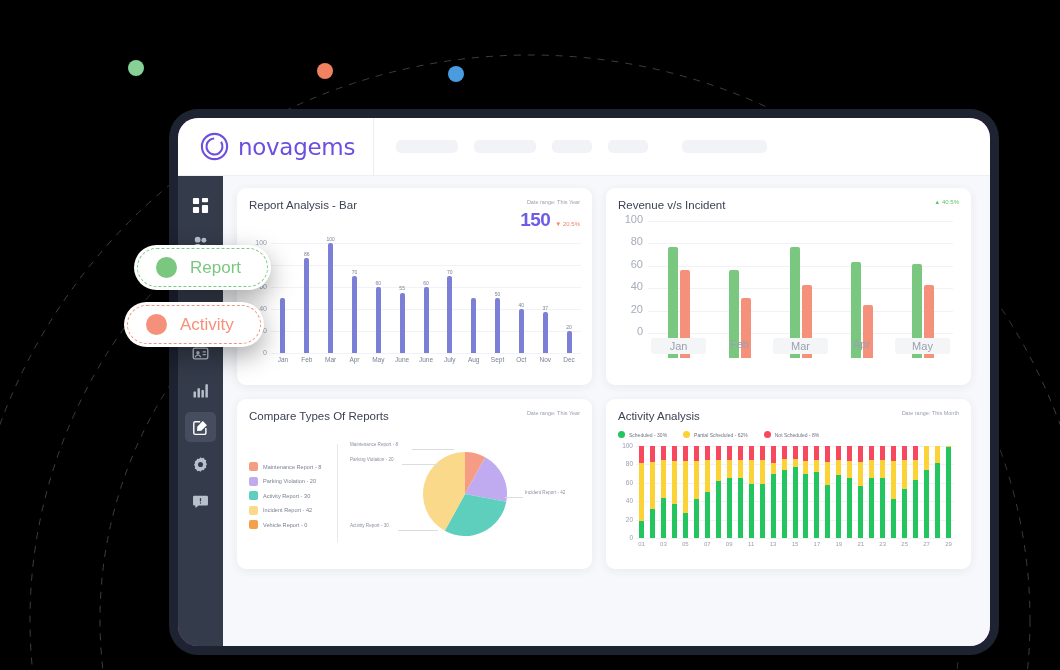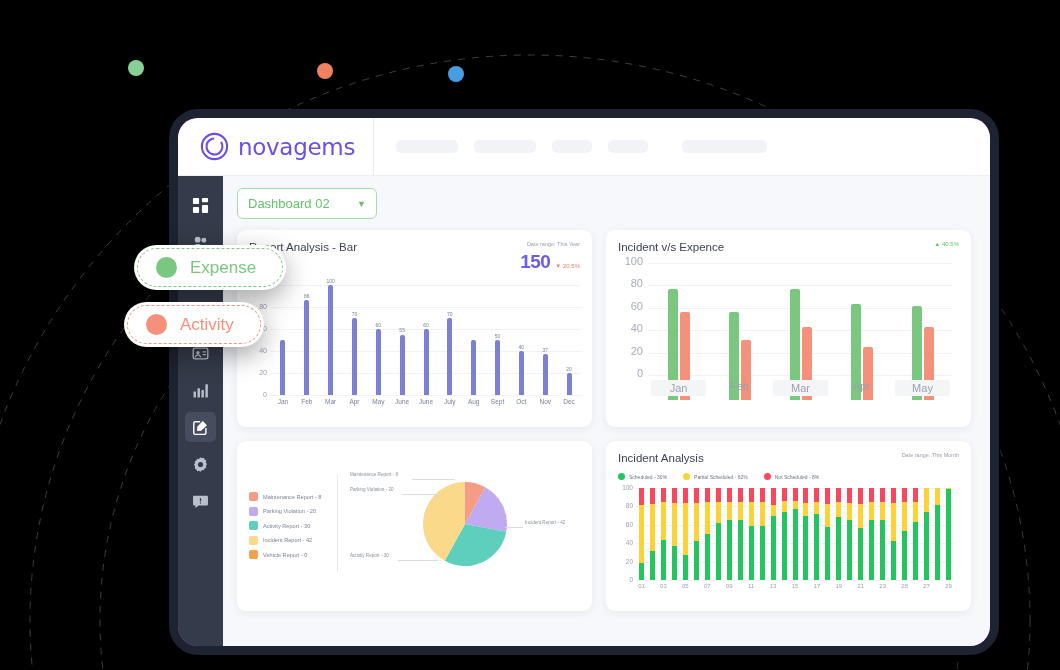--- a/index.html
+++ b/index.html
@@ -255,24 +255,20 @@
         <svg viewBox="0 0 18 18" fill="currentColor">
           <path d="M2.4 3h13.2a1.3 1.3 0 011.3 1.3v7.6a1.3 1.3 0 01-1.3 1.3H7.1L3.6 16v-2.8H2.4a1.3 1.3 0 01-1.3-1.3V4.3A1.3 1.3 0 012.4 3z"></path>
           <rect x="8.3" y="5.4" width="1.4" height="3.6" rx=".7" fill="#343b4a"></rect>
           <rect x="8.3" y="9.8" width="1.4" height="1.5" rx=".7" fill="#343b4a"></rect>
         </svg>
       </div>
     </div>
 
     <div id="main">
 
-      <div id="dash-select">
-        <span id="dash-select-label">Dashboard 02</span>
-        <span id="dash-caret">▼</span>
-      </div>
 
       <div id="grid">
 
         <div class="card">
           <div class="row-top">
             <div class="card-title">Report Analysis - Bar</div>
             <div style="text-align:right">
               <div class="card-sub">Date range: This Year</div>
               <div style="display:flex;align-items:baseline;gap:5px;justify-content:flex-end;margin-top:4px">
                 <span id="bar-big-val">150</span>
@@ -331,21 +327,21 @@
               <div class="bar-val" style="left:265.7307692307692px;width:17px;bottom:42.2px">37</div>
               <div class="xlab" style="left:262.3076923076923px;width:23.846153846153847px;top:113px">Nov</div>
               <div class="bar-col" style="left:295.5769230769231px;width:5px;height:22px;background:#7b7fd6;border-radius:2px 2px 0 0"></div>
               <div class="bar-val" style="left:289.5769230769231px;width:17px;bottom:23.5px">20</div>
               <div class="xlab" style="left:286.1538461538462px;width:23.846153846153847px;top:113px">Dec</div>
             </div>
         </div>
 
         <div class="card">
           <div class="row-top">
-            <div class="card-title">Incident v/s Expence</div>
+            <div class="card-title">Revenue v/s Incident</div>
             <div id="rev-delta">
               <span>▲</span>
               <span>40.5%</span>
             </div>
           </div>
           <div class="plot" id="plot-rev" style="height:137px;margin:10px 0 0 30px;">
               <div class="gridline" style="top:112px;width:305px"></div>
               <div class="rev-ylab" style="top:104px;left:-27px">0</div>
               <div class="gridline" style="top:89.6px;width:305px"></div>
               <div class="rev-ylab" style="top:81.6px;left:-27px">20</div>
@@ -369,20 +365,24 @@
               <div class="bar-col" style="left:202.5px;width:10px;height:96.32px;background:#7ac77f;border-radius:2px 2px 0 0"></div>
               <div class="bar-col" style="left:214.5px;width:10px;height:52.64px;background:#f5917a;border-radius:2px 2px 0 0"></div>
               <div class="rev-xplain" style="left:186px;width:55px;top:117px">Apr</div>
               <div class="bar-col" style="left:263.5px;width:10px;height:94.08px;background:#7ac77f;border-radius:2px 2px 0 0"></div>
               <div class="bar-col" style="left:275.5px;width:10px;height:72.8px;background:#f5917a;border-radius:2px 2px 0 0"></div>
               <div class="rev-xchip" style="left:247px;width:55px;top:117px">May</div>
             </div>
         </div>
 
         <div class="card">
+          <div class="row-top">
+            <div class="card-title">Compare Types Of Reports</div>
+            <div class="card-sub">Date range: This Year</div>
+          </div>
           <div style="display:flex;margin-top:16px;height:118px">
             <div id="pie-legend" style="width:100px;padding-top:24px">
                 <div class="pie-legend-row" style="">
                   <div class="pie-swatch" style="background:#f79c84"></div>
                   <div class="pie-legend-text" style="">Maintenance Report - 8</div>
                 </div>
                 <div class="pie-legend-row" style="">
                   <div class="pie-swatch" style="background:#c0aaf0"></div>
                   <div class="pie-legend-text" style="">Parking Violation - 20</div>
                 </div>
@@ -404,21 +404,21 @@
                   <path d="M115,56 L115,14 A42,42 0 0 1 135.23365431227205,19.195119438157732 Z" fill="#f79c84"></path>
                   <path d="M115,56 L135.23365431227205,19.195119438157732 A42,42 0 0 1 156.25606453060493,63.870015212600435 Z" fill="#c0aaf0"></path>
                   <path d="M115,56 L156.25606453060493,63.870015212600435 A42,42 0 0 1 94.76634568772796,92.80488056184228 Z" fill="#5ecfbc"></path>
                   <path d="M115,56 L94.76634568772796,92.80488056184228 A42,42 0 0 1 114.99999999999999,14 Z" fill="#fbd98a"></path>
                 </svg><div class="pie-callout" style="left:0px;top:4px">Maintenance Report - 8</div><div class="leader" style="left:62px;top:11px;width:42px"></div><div class="pie-callout" style="left:0px;top:19px">Parking Violation - 20</div><div class="leader" style="left:52px;top:26px;width:38px"></div><div class="pie-callout" style="left:0px;top:85px">Activity Report - 30</div><div class="leader" style="left:48px;top:92px;width:40px"></div><div class="pie-callout" style="left:175px;top:52px">Incident Report - 42</div><div class="leader" style="left:155px;top:59px;width:18px"></div></div>
           </div>
         </div>
 
         <div class="card">
           <div class="row-top">
-            <div class="card-title">Incident Analysis</div>
+            <div class="card-title">Activity Analysis</div>
             <div class="card-sub">Date range: This Month</div>
           </div>
           <div id="sch-legend-wrap" style="display:flex;gap:16px;margin-top:9px">
               <div class="sch-legend" style="">
                 <div class="sch-dot" style="background:#22c55e"></div>
                 <div class="sch-legend-text" style="">Scheduled - 30%</div>
               </div>
               <div class="sch-legend" style="">
                 <div class="sch-dot" style="background:#fbd336"></div>
                 <div class="sch-legend-text" style="">Partial Scheduled - 62%</div>
@@ -601,18 +601,18 @@
             </div>
         </div>
 
       </div>
     </div>
   </div>
 </div>
 
 <div class="pill" id="pill-revenue">
   <span class="pill-dot" style="background:#7ac77f"></span>
-  <span class="pill-label" style="color:#7ac77f">Expense</span>
+  <span class="pill-label" style="color:#7ac77f">Report</span>
 </div>
 <div class="pill" id="pill-expense">
   <span class="pill-dot" style="background:#f5917a"></span>
   <span class="pill-label" style="color:#f5917a">Activity</span>
 </div>
 
 </body></html>

